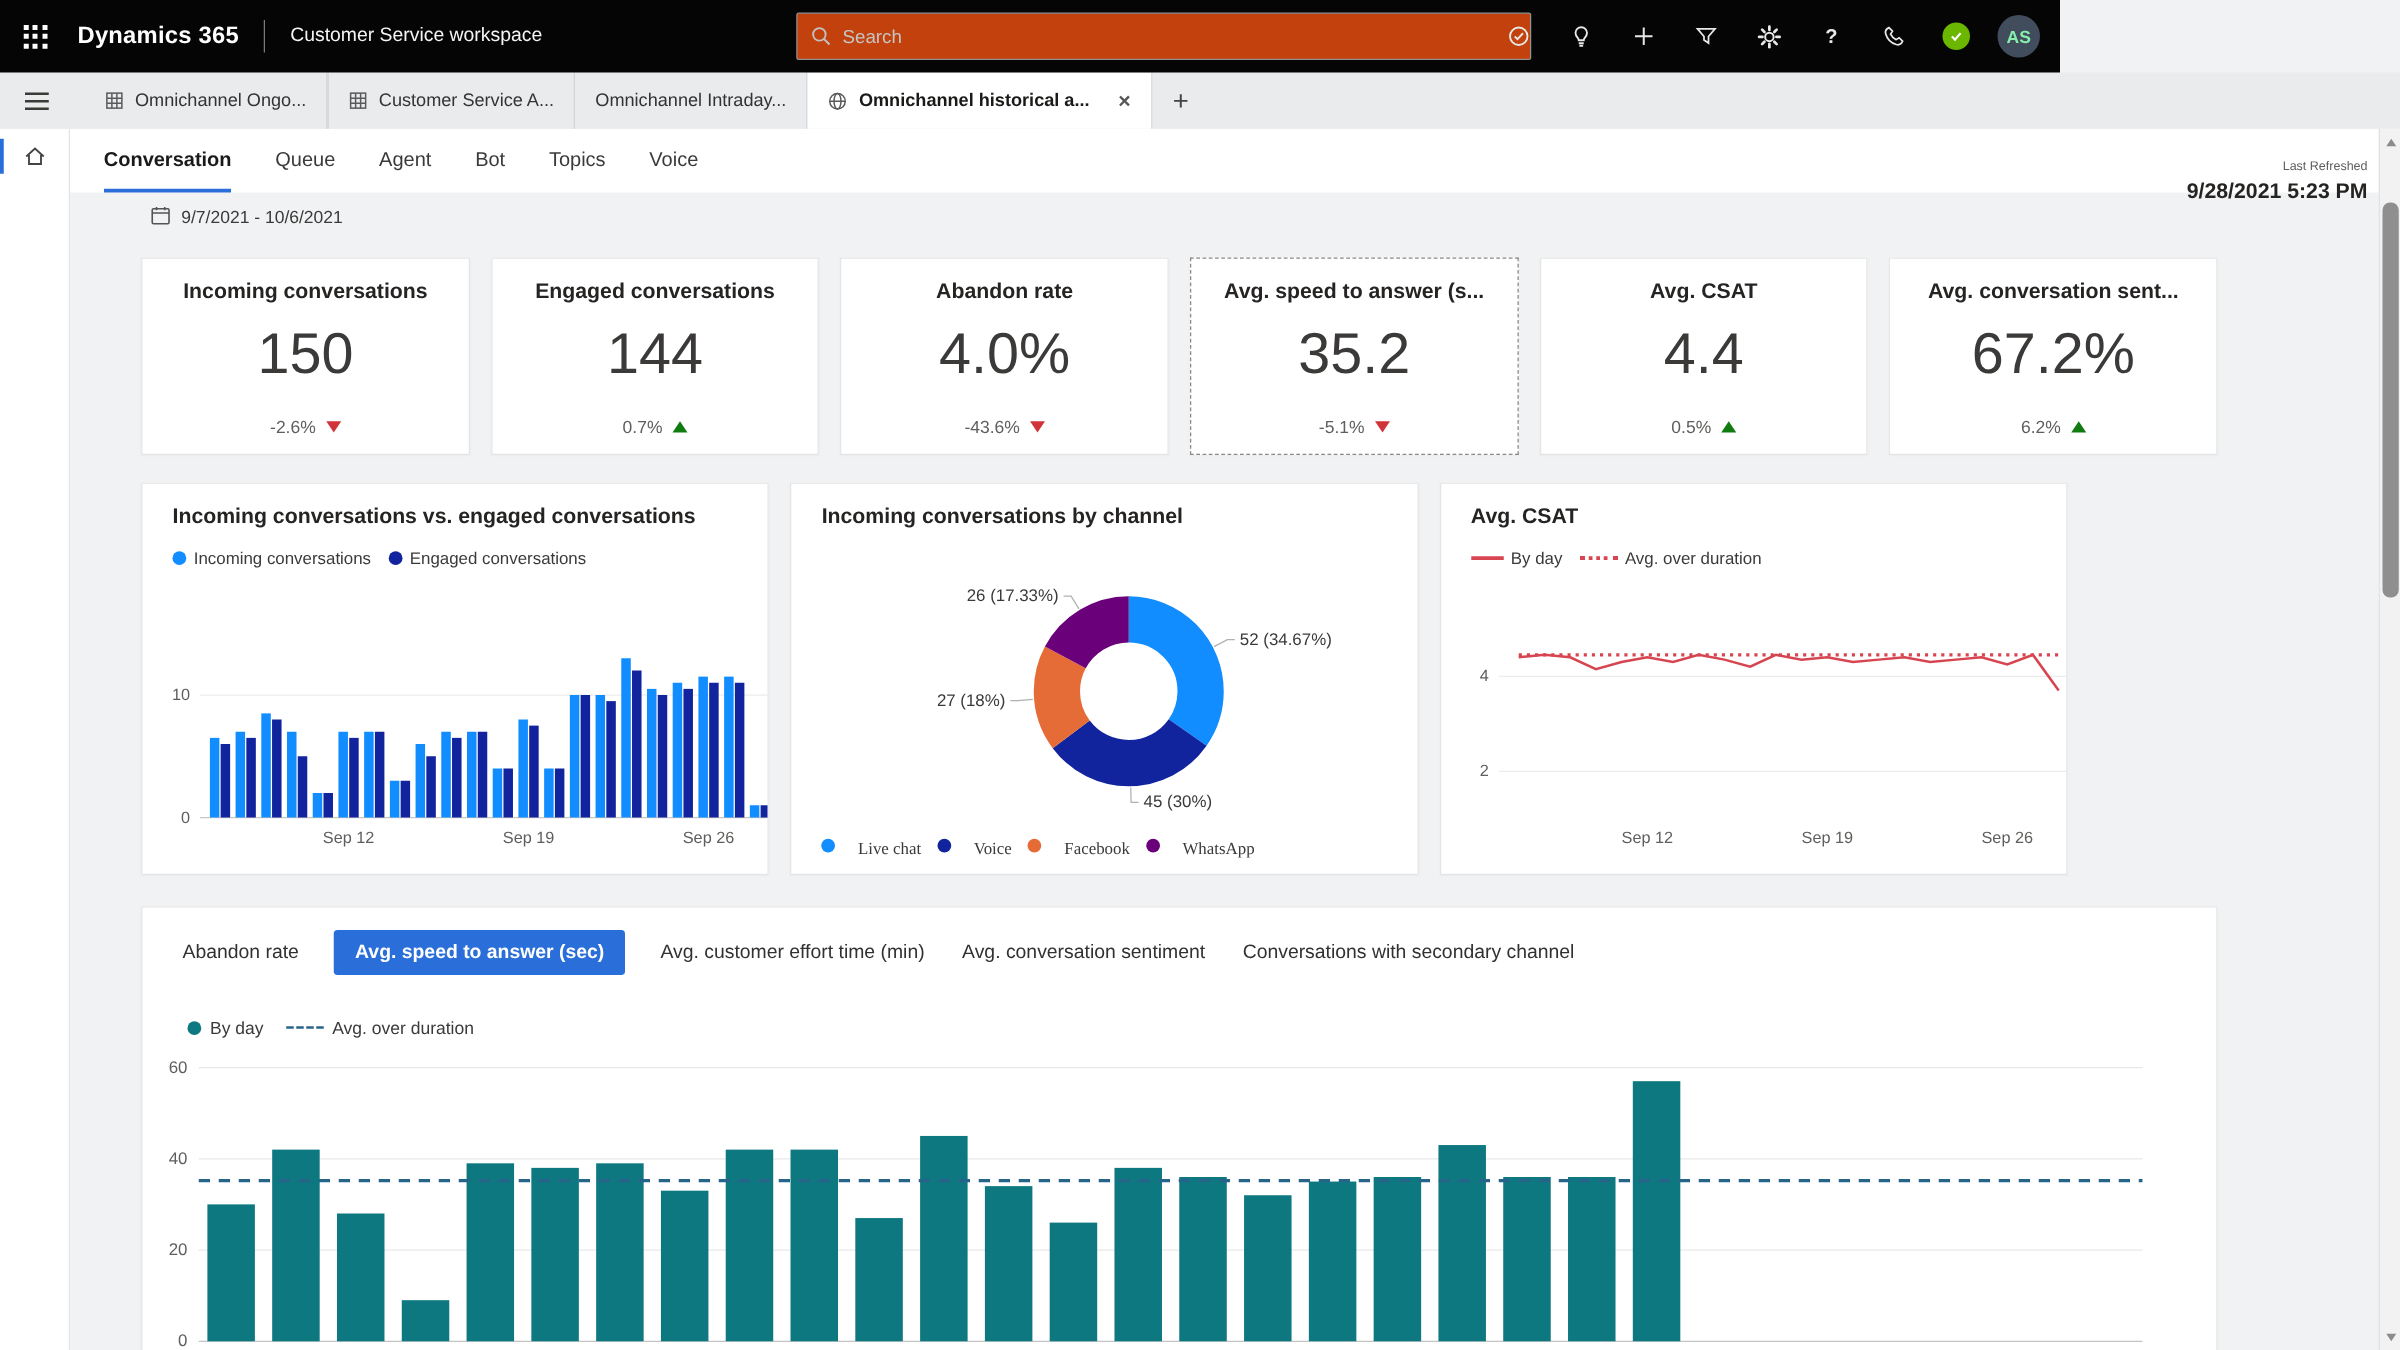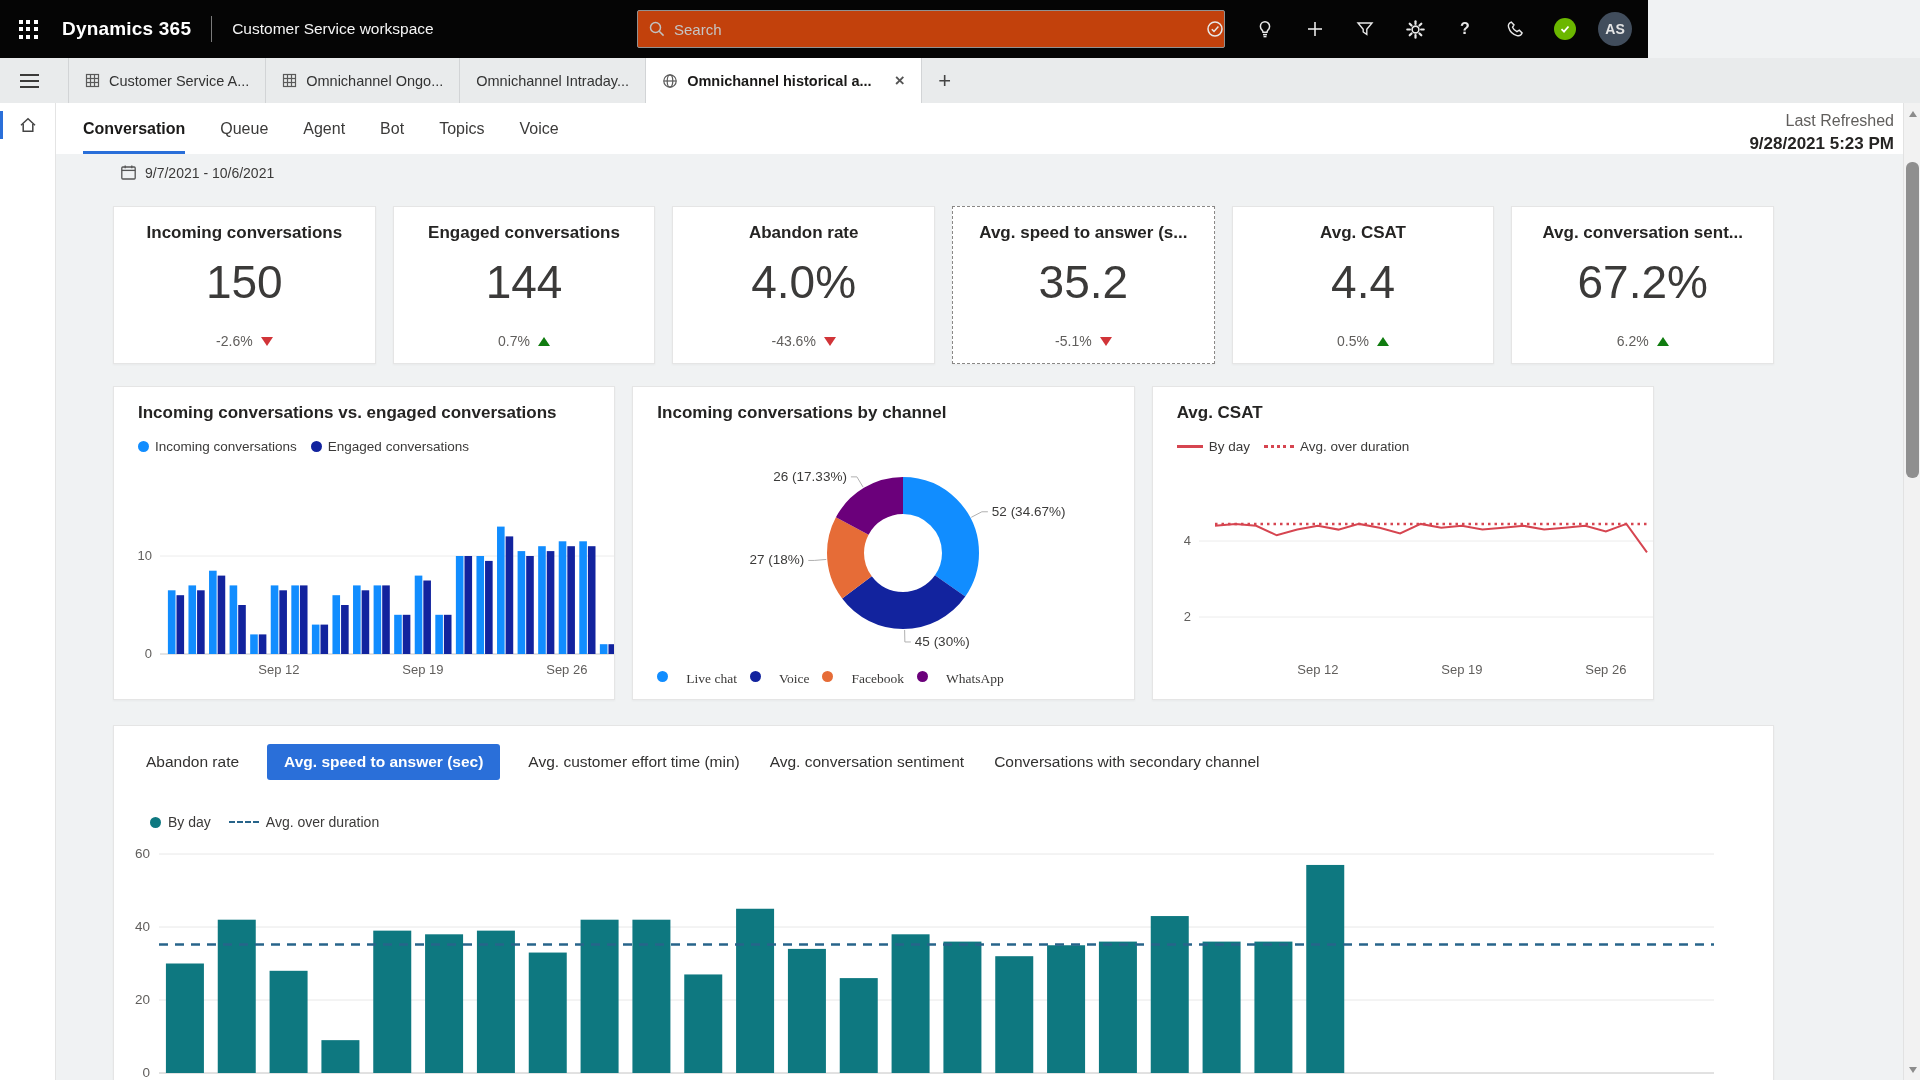--- a/index.html
+++ b/index.html
@@ -14,21 +14,21 @@
   .waffle-grid span { width:4px; height:4px; background:#fff; }
   .brand { font-size:19px; font-weight:700; letter-spacing:.2px; margin-left:6px; white-space:nowrap; }
   .topbar-divider { width:1px; height:26px; background:#7a7a7a; margin:0 20px; }
   .workspace { font-size:15.5px; color:#f5f5f5; white-space:nowrap; }
   .searchbox { position:absolute; left:637px; top:10px; width:588px; height:38px; background:#c2410c; border:1px solid #919191; border-radius:2px; display:flex; align-items:center; padding:0 10px; }
   .searchbox input { background:transparent; border:none; outline:none; color:#e3e3e3; font-size:15px; margin-left:8px; width:520px; font-family:"Liberation Sans", sans-serif; }
   .searchbox input::placeholder { color:#c5c5c5; }
   .topbar-icons { position:absolute; right:0; top:0; height:58px; display:flex; align-items:center; padding-right:8px; }
   .tb-btn { width:50px; height:58px; display:flex; align-items:center; justify-content:center; cursor:pointer; }
   .presence-dot { width:22px; height:22px; border-radius:50%; background:#6bb700; display:flex; align-items:center; justify-content:center; }
-  .avatar { width:34px; height:34px; border-radius:50%; background:#414d5c; color:#e5e5e5; display:flex; align-items:center; justify-content:center; font-size:14px; font-weight:700; }
+  .avatar { width:34px; height:34px; border-radius:50%; background:#414d5c; color:#86efac; display:flex; align-items:center; justify-content:center; font-size:14px; font-weight:700; }
 
   
   .tabstrip { position:absolute; left:0; top:58px; width:1920px; height:45px; background:#e9ebec; display:flex; align-items:stretch; z-index:20; }
   .hamburger { width:58px; display:flex; align-items:center; justify-content:center; cursor:pointer; }
   .hamburger .bars { width:19px; }
   .hamburger .bars span { display:block; height:2px; background:#3b3a39; margin:4px 0; }
   #browser-tabs { display:flex; align-items:stretch; margin-left:10px; }
   .btab { display:flex; align-items:center; gap:9px; padding:0 16px; border-right:1px solid #d2d4d6; font-size:14.5px; color:#333; white-space:nowrap; cursor:pointer; }
   .btab.first { border-left:1px solid #d2d4d6; }
   .btab.active { background:#fff; font-weight:700; color:#1b1a19; }
@@ -38,21 +38,21 @@
   
   .rail { position:absolute; left:0; top:103px; width:56px; height:977px; background:#fff; border-right:1px solid #e4e4e4; z-index:10; }
   .rail-item { position:relative; height:44px; display:flex; align-items:center; justify-content:center; cursor:pointer; }
   .rail-item.selected::before { content:""; position:absolute; left:0; top:8px; bottom:8px; width:3px; background:#2a6fd9; }
 
   
   .subheader { position:absolute; left:56px; top:103px; width:1847px; height:51px; background:#fff; display:flex; align-items:stretch; padding-left:27px; z-index:5; }
   .navtab { display:flex; align-items:center; margin-right:35px; font-size:16px; color:#3b3a39; cursor:pointer; }
   .navtab.active { font-weight:700; color:#1b1a19; box-shadow:inset 0 -3px 0 #2a6fd9; }
   .lastref { position:absolute; right:26px; top:112px; text-align:right; z-index:6; }
-  .lastref .lbl { font-size:16px; color:#605e5c; }
+  .lastref .lbl { font-size:10px; color:#605e5c;margin-top:16px; }
   .lastref .val { font-size:17px; font-weight:700; color:#252423; margin-top:4px; }
   .daterow { position:absolute; left:120px; top:164px; display:flex; align-items:center; gap:8px; color:#3b3a39; font-size:14px; z-index:4; }
 
   
   .kpirow { position:absolute; left:113px; top:206px; width:1661px; display:flex; gap:17px; }
   .kpi { flex:1; height:158px; background:#fff; border:1px solid #e5e5e5; box-shadow:0 1px 2px rgba(0,0,0,.04); display:flex; flex-direction:column; align-items:center; padding:16px 8px 14px; }
   .kpi.selected { border:1px dashed #8a8886; }
   .kpi .t { font-size:17px; font-weight:600; color:#252423; white-space:nowrap; }
   .kpi .v { font-size:46px; color:#3b3a39; margin-top:12px; }
   .kpi .c { margin-top:auto; display:flex; align-items:center; gap:8px; font-size:14px; color:#605e5c; }
@@ -202,47 +202,47 @@
 
   <div class="tabstrip">
     <div class="hamburger">
       <div class="bars">
           <span></span>
           <span></span>
           <span></span>
         </div>
     </div>
     <div id="browser-tabs">
-        <div class="btab first">
+        <div class="btab">
           <span style="display: flex;">
             <svg width="15" height="15" viewBox="0 0 15 15">
               <g stroke="#5a5a5a" stroke-width="1.2" fill="none">
                 <rect x="1.5" y="1.5" width="12" height="12"></rect>
                 <line x1="5.5" y1="1.5" x2="5.5" y2="13.5"></line>
                 <line x1="9.5" y1="1.5" x2="9.5" y2="13.5"></line>
                 <line x1="1.5" y1="5.5" x2="13.5" y2="5.5"></line>
                 <line x1="1.5" y1="9.5" x2="13.5" y2="9.5"></line>
               </g>
             </svg>
           </span>
-          <span>Customer Service A...</span>
-        </div>
-        <div class="btab">
+          <span>Omnichannel Ongo...</span>
+        </div>
+        <div class="btab first">
           <span style="display: flex;">
             <svg width="15" height="15" viewBox="0 0 15 15">
               <g stroke="#5a5a5a" stroke-width="1.2" fill="none">
                 <rect x="1.5" y="1.5" width="12" height="12"></rect>
                 <line x1="5.5" y1="1.5" x2="5.5" y2="13.5"></line>
                 <line x1="9.5" y1="1.5" x2="9.5" y2="13.5"></line>
                 <line x1="1.5" y1="5.5" x2="13.5" y2="5.5"></line>
                 <line x1="1.5" y1="9.5" x2="13.5" y2="9.5"></line>
               </g>
             </svg>
           </span>
-          <span>Omnichannel Ongo...</span>
+          <span>Customer Service A...</span>
         </div>
         <div class="btab">
           <span>Omnichannel Intraday...</span>
         </div>
         <div class="btab active">
           <span style="display: flex;">
             <svg width="16" height="16" viewBox="0 0 16 16">
               <g stroke="#5a5a5a" stroke-width="1.2" fill="none">
                 <circle cx="8" cy="8" r="6.2"></circle>
                 <ellipse cx="8" cy="8" rx="2.8" ry="6.2"></ellipse>

